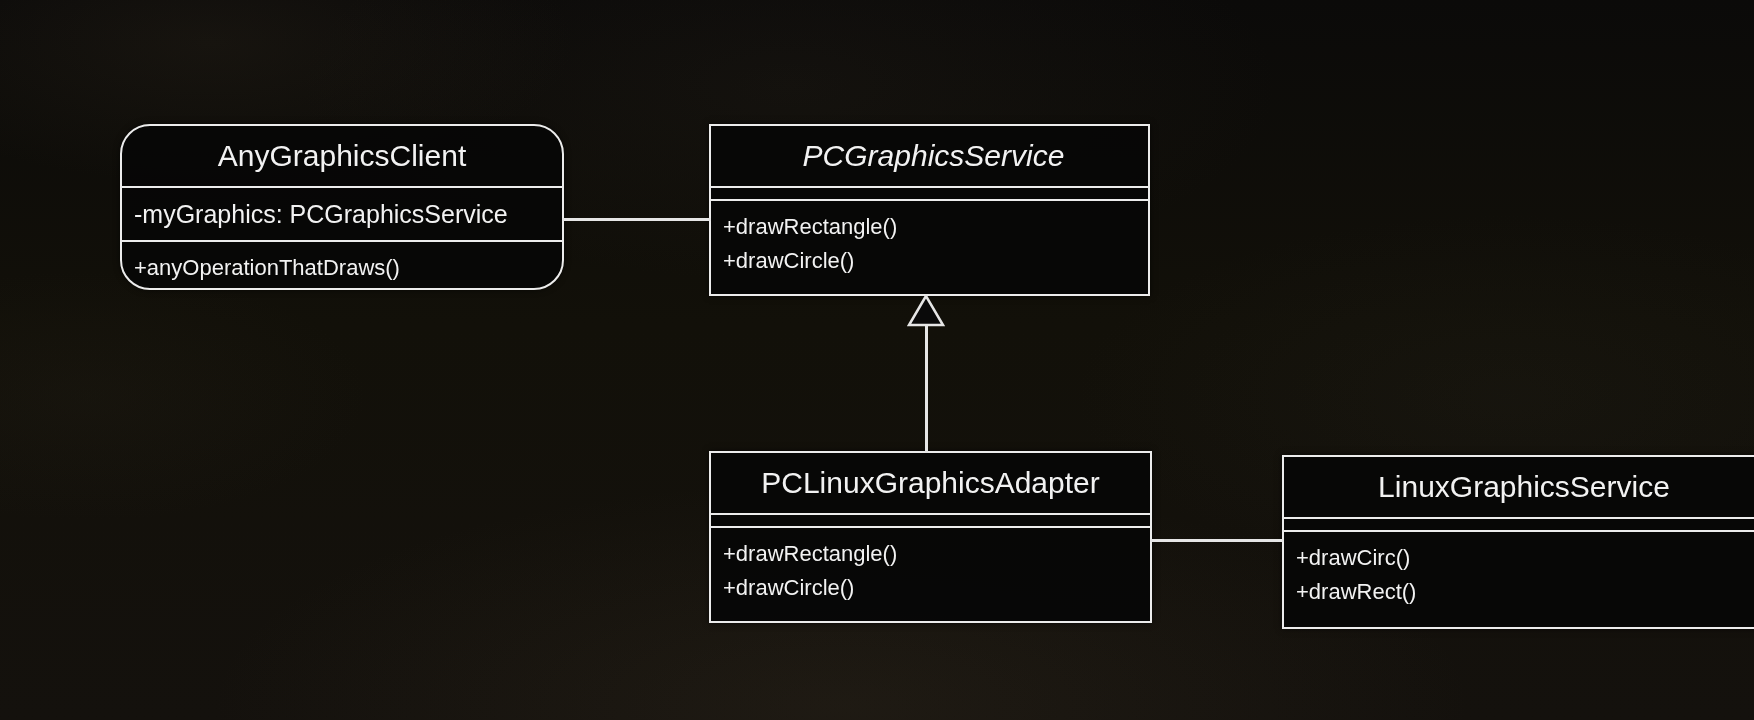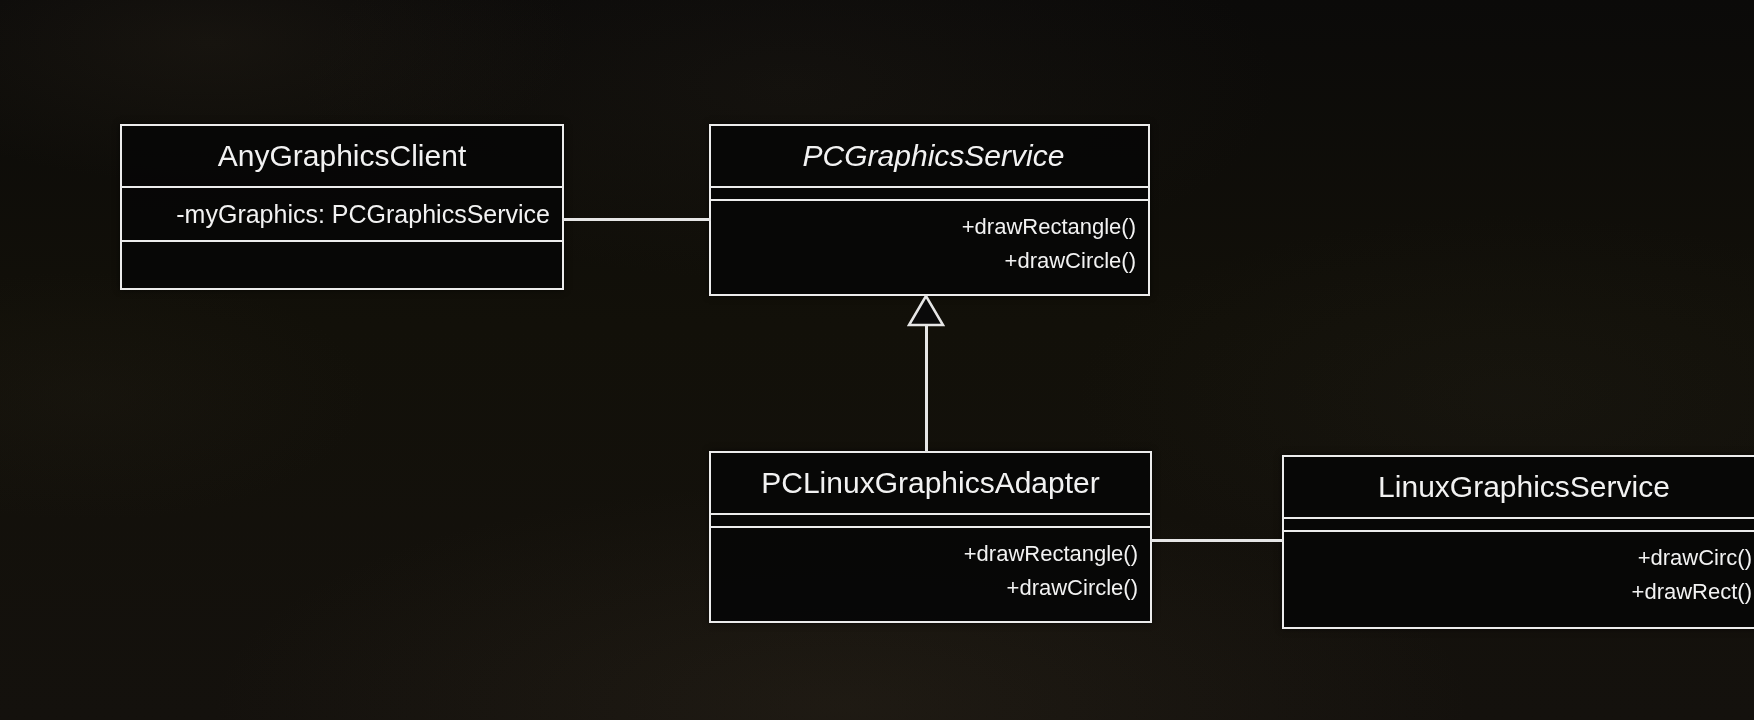--- a/index.html
+++ b/index.html
@@ -48,45 +48,48 @@
     white-space: nowrap;
   }
   .uml-attrs.empty { padding: 0; height: 13px; }
   .uml-methods {
     flex: 1 1 auto;
     padding: 9px 12px;
     font-size: 22px;
     display: flex;
     flex-direction: column;
   }
-  .member { line-height: 34px; white-space: nowrap; text-align: right; }
+  .member { line-height: 34px; white-space: nowrap; }
   .connector { position: absolute; background: #e6e6e6; }
   .arrowhead-svg { position: absolute; }
 
   
-  #box-client  { left: 120px;  top: 124px; width: 444px; height: 166px; }
+  #box-client  { left: 120px;  top: 124px; width: 444px; height: 166px; border-radius: 30px; }
   #box-service { left: 709px;  top: 124px; width: 441px; height: 172px; }
   #box-adapter { left: 709px;  top: 451px; width: 443px; height: 172px; }
   #box-linux   { left: 1282px; top: 455px; width: 484px; height: 174px; }
 
   
   #assoc-client-service  { left: 562px;  top: 218px; width: 149px; height: 3px; }
   #gen-line              { left: 925px;  top: 326px; width: 3px;   height: 127px; }
   #assoc-adapter-linux   { left: 1150px; top: 539px; width: 134px; height: 3px; }
   #gen-arrowhead         { left: 906px;  top: 294px; }
 </style>
 </head>
 <body>
 
 <div class="bg"></div>
 
 <div class="uml-class" id="box-client">
   <div class="uml-title">AnyGraphicsClient</div>
   <div class="uml-attrs">
     <div class="member">-myGraphics: PCGraphicsService</div>
+  </div>
+  <div class="uml-methods">
+    <div class="member">+anyOperationThatDraws()</div>
   </div>
 </div>
 
 <div class="uml-class" id="box-service">
   <div class="uml-title italic">PCGraphicsService</div>
   <div class="uml-attrs empty"></div>
   <div class="uml-methods">
     <div class="member">+drawRectangle()</div>
     <div class="member">+drawCircle()</div>
   </div>

